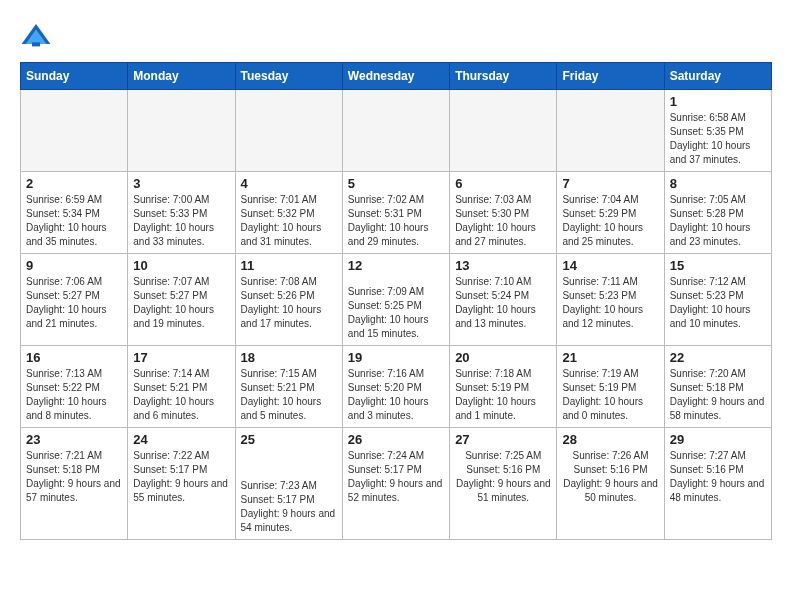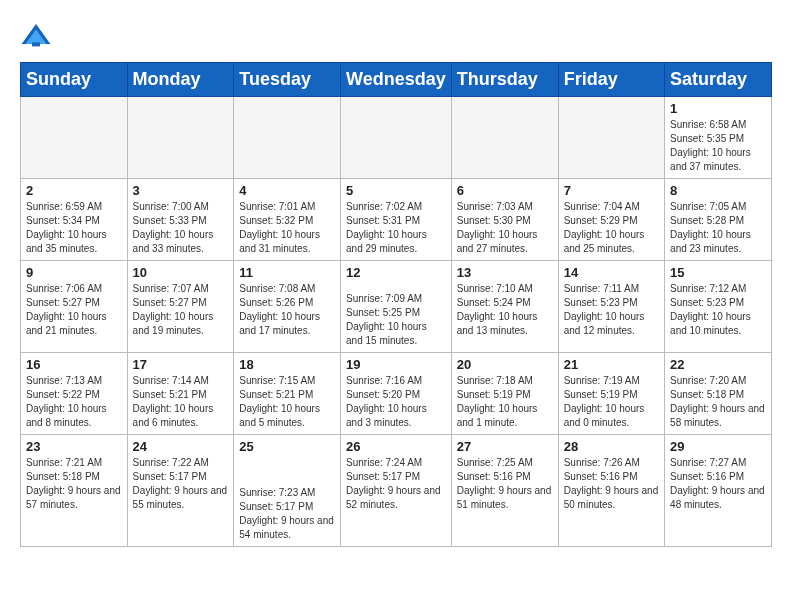--- a/index.html
+++ b/index.html
@@ -42,21 +42,21 @@
       color: #444;
     }
     .calendar {
       width: 100%;
       border-collapse: collapse;
       border: 1px solid #bbb;
     }
     .calendar thead tr th {
       background: #1565c0;
       color: #fff;
-      font-size: 18px;
+      font-size: 12px;
       font-weight: bold;
       padding: 6px 5px;
       text-align: left;
       border: 1px solid #0d47a1;
     }
     .calendar tbody tr td {
       vertical-align: top;
       border: 1px solid #bbb;
       padding: 4px 5px;
       width: calc(100% / 7);
@@ -283,27 +283,27 @@
 Daylight: 9 hours and 54 minutes.</div>
         </td>
         <td>
           <div class="day-num">26</div>
           <div class="day-info" style="white-space: pre-line;">Sunrise: 7:24 AM
 Sunset: 5:17 PM
 Daylight: 9 hours and 52 minutes.</div>
         </td>
         <td>
           <div class="day-num">27</div>
-          <div class="day-info" style="white-space: pre-line;">Sunrise: 7:25 AM
+          <div class="day-info" style="white-space: pre-line; text-align: center;">Sunrise: 7:25 AM
 Sunset: 5:16 PM
 Daylight: 9 hours and 51 minutes.</div>
         </td>
         <td>
           <div class="day-num">28</div>
-          <div class="day-info" style="white-space: pre-line;">Sunrise: 7:26 AM
+          <div class="day-info" style="white-space: pre-line; text-align: center;">Sunrise: 7:26 AM
 Sunset: 5:16 PM
 Daylight: 9 hours and 50 minutes.</div>
         </td>
         <td>
           <div class="day-num">29</div>
           <div class="day-info" style="white-space: pre-line;">Sunrise: 7:27 AM
 Sunset: 5:16 PM
 Daylight: 9 hours and 48 minutes.</div>
         </td>
       </tr>

